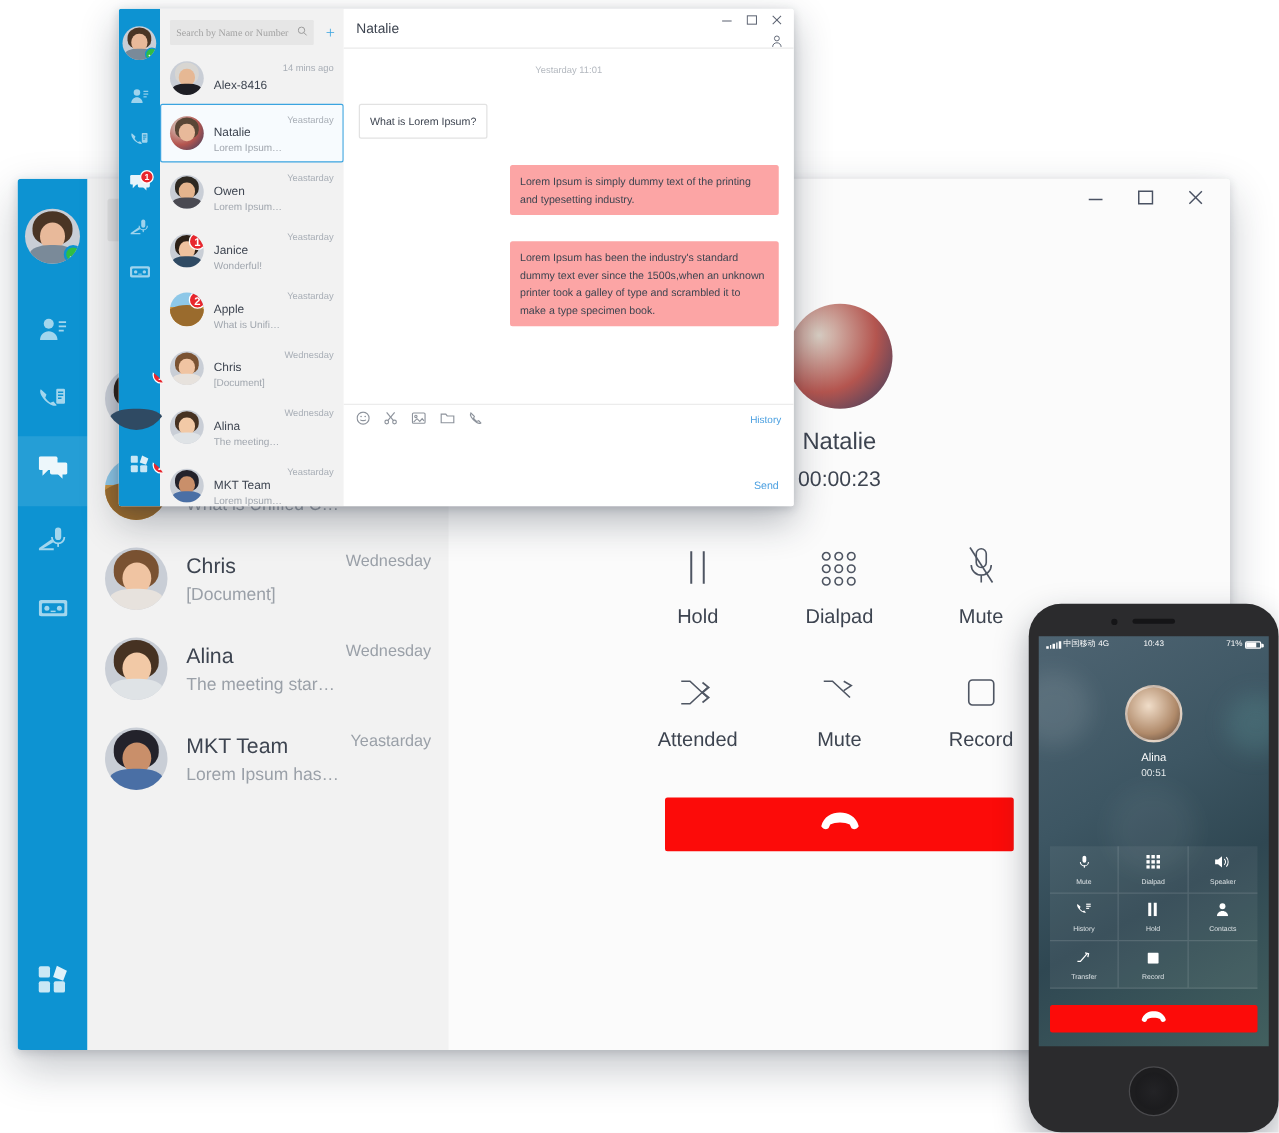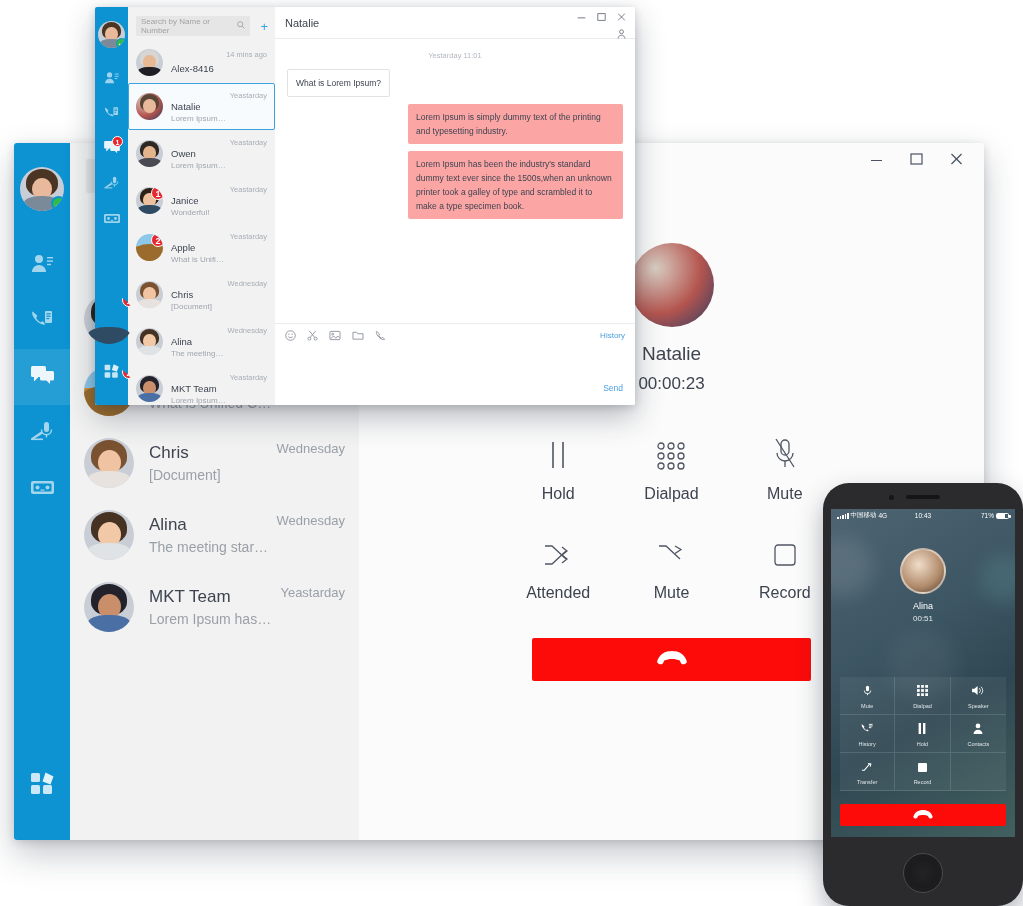--- a/index.html
+++ b/index.html
@@ -162,21 +162,21 @@
                align-items: center; padding: 0 10px; }
   #chat-head .ttl { font-size: 11px; color: #3d4450; flex: 1; }
   #chat-wctl { position: absolute; right: 4px; top: 2px; display: flex; }
   .cwbtn { width: 20px; height: 14px; display: flex; align-items: center;
            justify-content: center; cursor: pointer; }
   .cwbtn svg { stroke: #5a6170; fill: none; }
   #chat-person { position: absolute; right: 9px; top: 18px; cursor: pointer; }
   #chat-body { flex: 1; padding: 8px 12px; overflow: hidden; }
   .day { text-align: center; font-size: 7.5px; color: #b3b8bf; margin: 4px 0 9px; }
   .bub { font-size: 8.5px; line-height: 1.65; padding: 6px 8px; max-width: 215px;
-         border-radius: 2px; margin-bottom: 7px; }
+         border-radius: 2px; margin-bottom: 7px; margin-top: 14px; }
   .bub.in { background: #fff; border: 1px solid #e2e2e2; color: #3d4450;
             display: inline-block; }
   .bub.out { background: #fca5a5; color: #3d4450; margin-left: auto; }
   .outwrap { display: flex; }
   #chat-tools { height: 24px; border-top: 1px solid #ececec; display: flex;
                 align-items: center; padding: 0 10px; gap: 11px; }
   #chat-tools svg { stroke: #8d939c; fill: none; cursor: pointer; }
   #chat-tools .hist { margin-left: auto; font-size: 8px; color: #4a9fe0; cursor: pointer; }
   #chat-input { height: 58px; position: relative; }
   #chat-send { position: absolute; right: 12px; bottom: 12px; font-size: 8.5px;
@@ -585,21 +585,21 @@
               <rect x="1" y="1" width="9" height="9" rx="1.5" opacity=".85"></rect>
               <path d="M15.5 0.5l8 4-3 8-8-3z" opacity=".95"></path>
               <rect x="1" y="13" width="9" height="9" rx="1.5" opacity=".85"></rect>
               <rect x="13" y="13" width="9" height="9" rx="1.5" opacity=".85"></rect>
             </svg>
         </span>
       </div>
     </div>
 
     <div id="chat-list">
-      <div style="display:flex;align-items:center;">
+      <div style="display:flex;align-items:center;font-family:Liberation Serif, serif;">
         <div id="chat-search" style="flex:1;">
           <span style="flex:1">Search by Name or Number</span>
           <span>
             <svg width="8" height="8" viewBox="0 0 10 10">
                 <circle cx="4" cy="4" r="3.2" fill="none" stroke="#9a9a9a" stroke-width="1"></circle>
                 <line x1="6.4" y1="6.4" x2="9.2" y2="9.2" stroke="#9a9a9a" stroke-width="1"></line>
               </svg>
           </span>
         </div>
         <span style="color:#3aa4e0;font-size:13px;margin:0 7px 6px 2px;cursor:pointer;">+</span>

